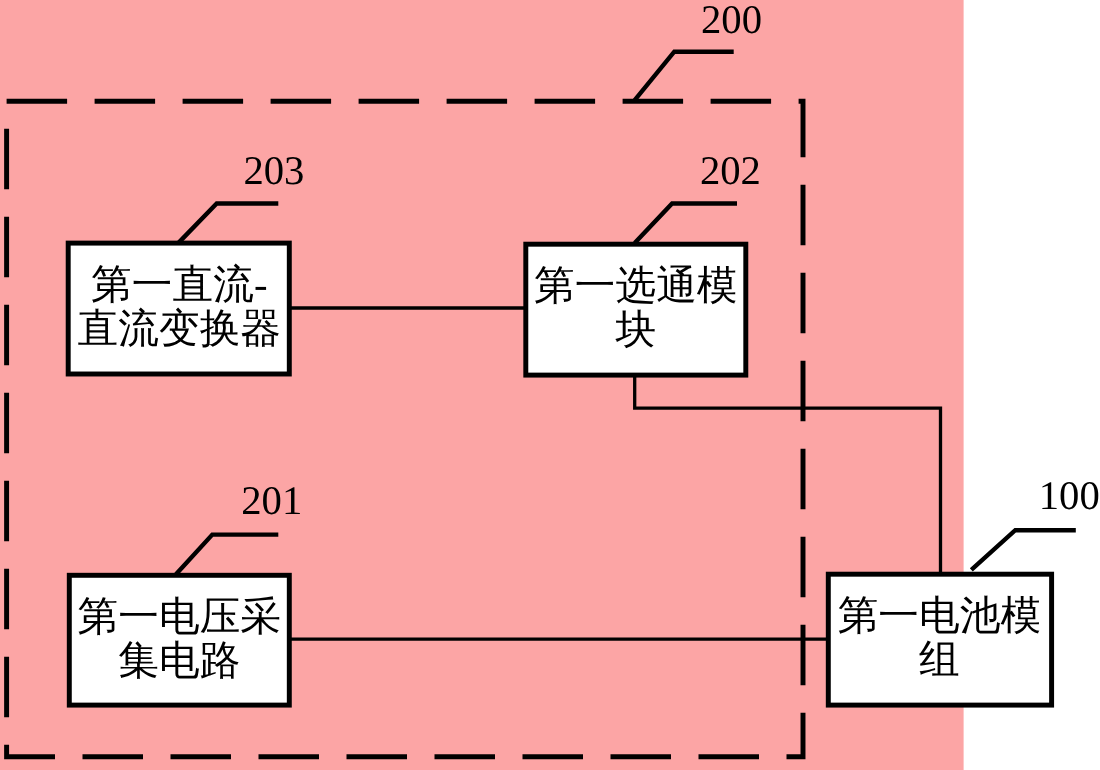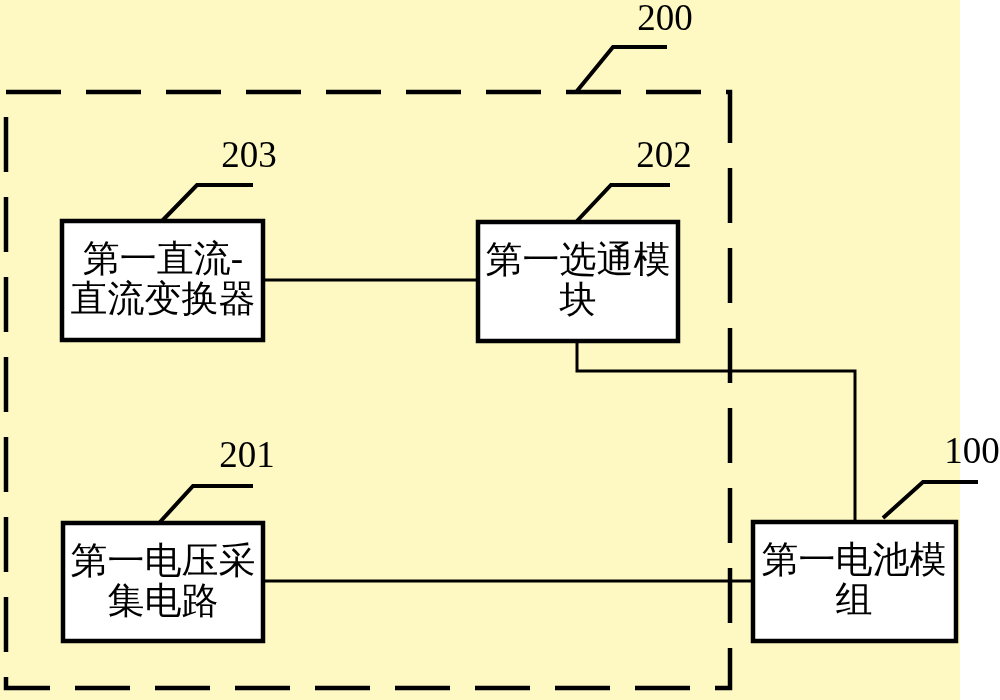--- a/index.html
+++ b/index.html
@@ -5,23 +5,23 @@
   html, body {
     margin: 0;
     padding: 0;
     background: #ffffff;
     width: 1000px;
     height: 700px;
     overflow: hidden;
   }
   .stage {
     position: relative;
-    width: 960px;
+    width: 876px;
     height: 700px;
-    background: #fef9c3;
+    background: #fca5a5;
   }
   svg { display: block; }
   .box-rect {
     fill: #ffffff;
     stroke: #000000;
     stroke-width: 4.5;
   }
   .boundary {
     fill: none;
     stroke: #000000;

